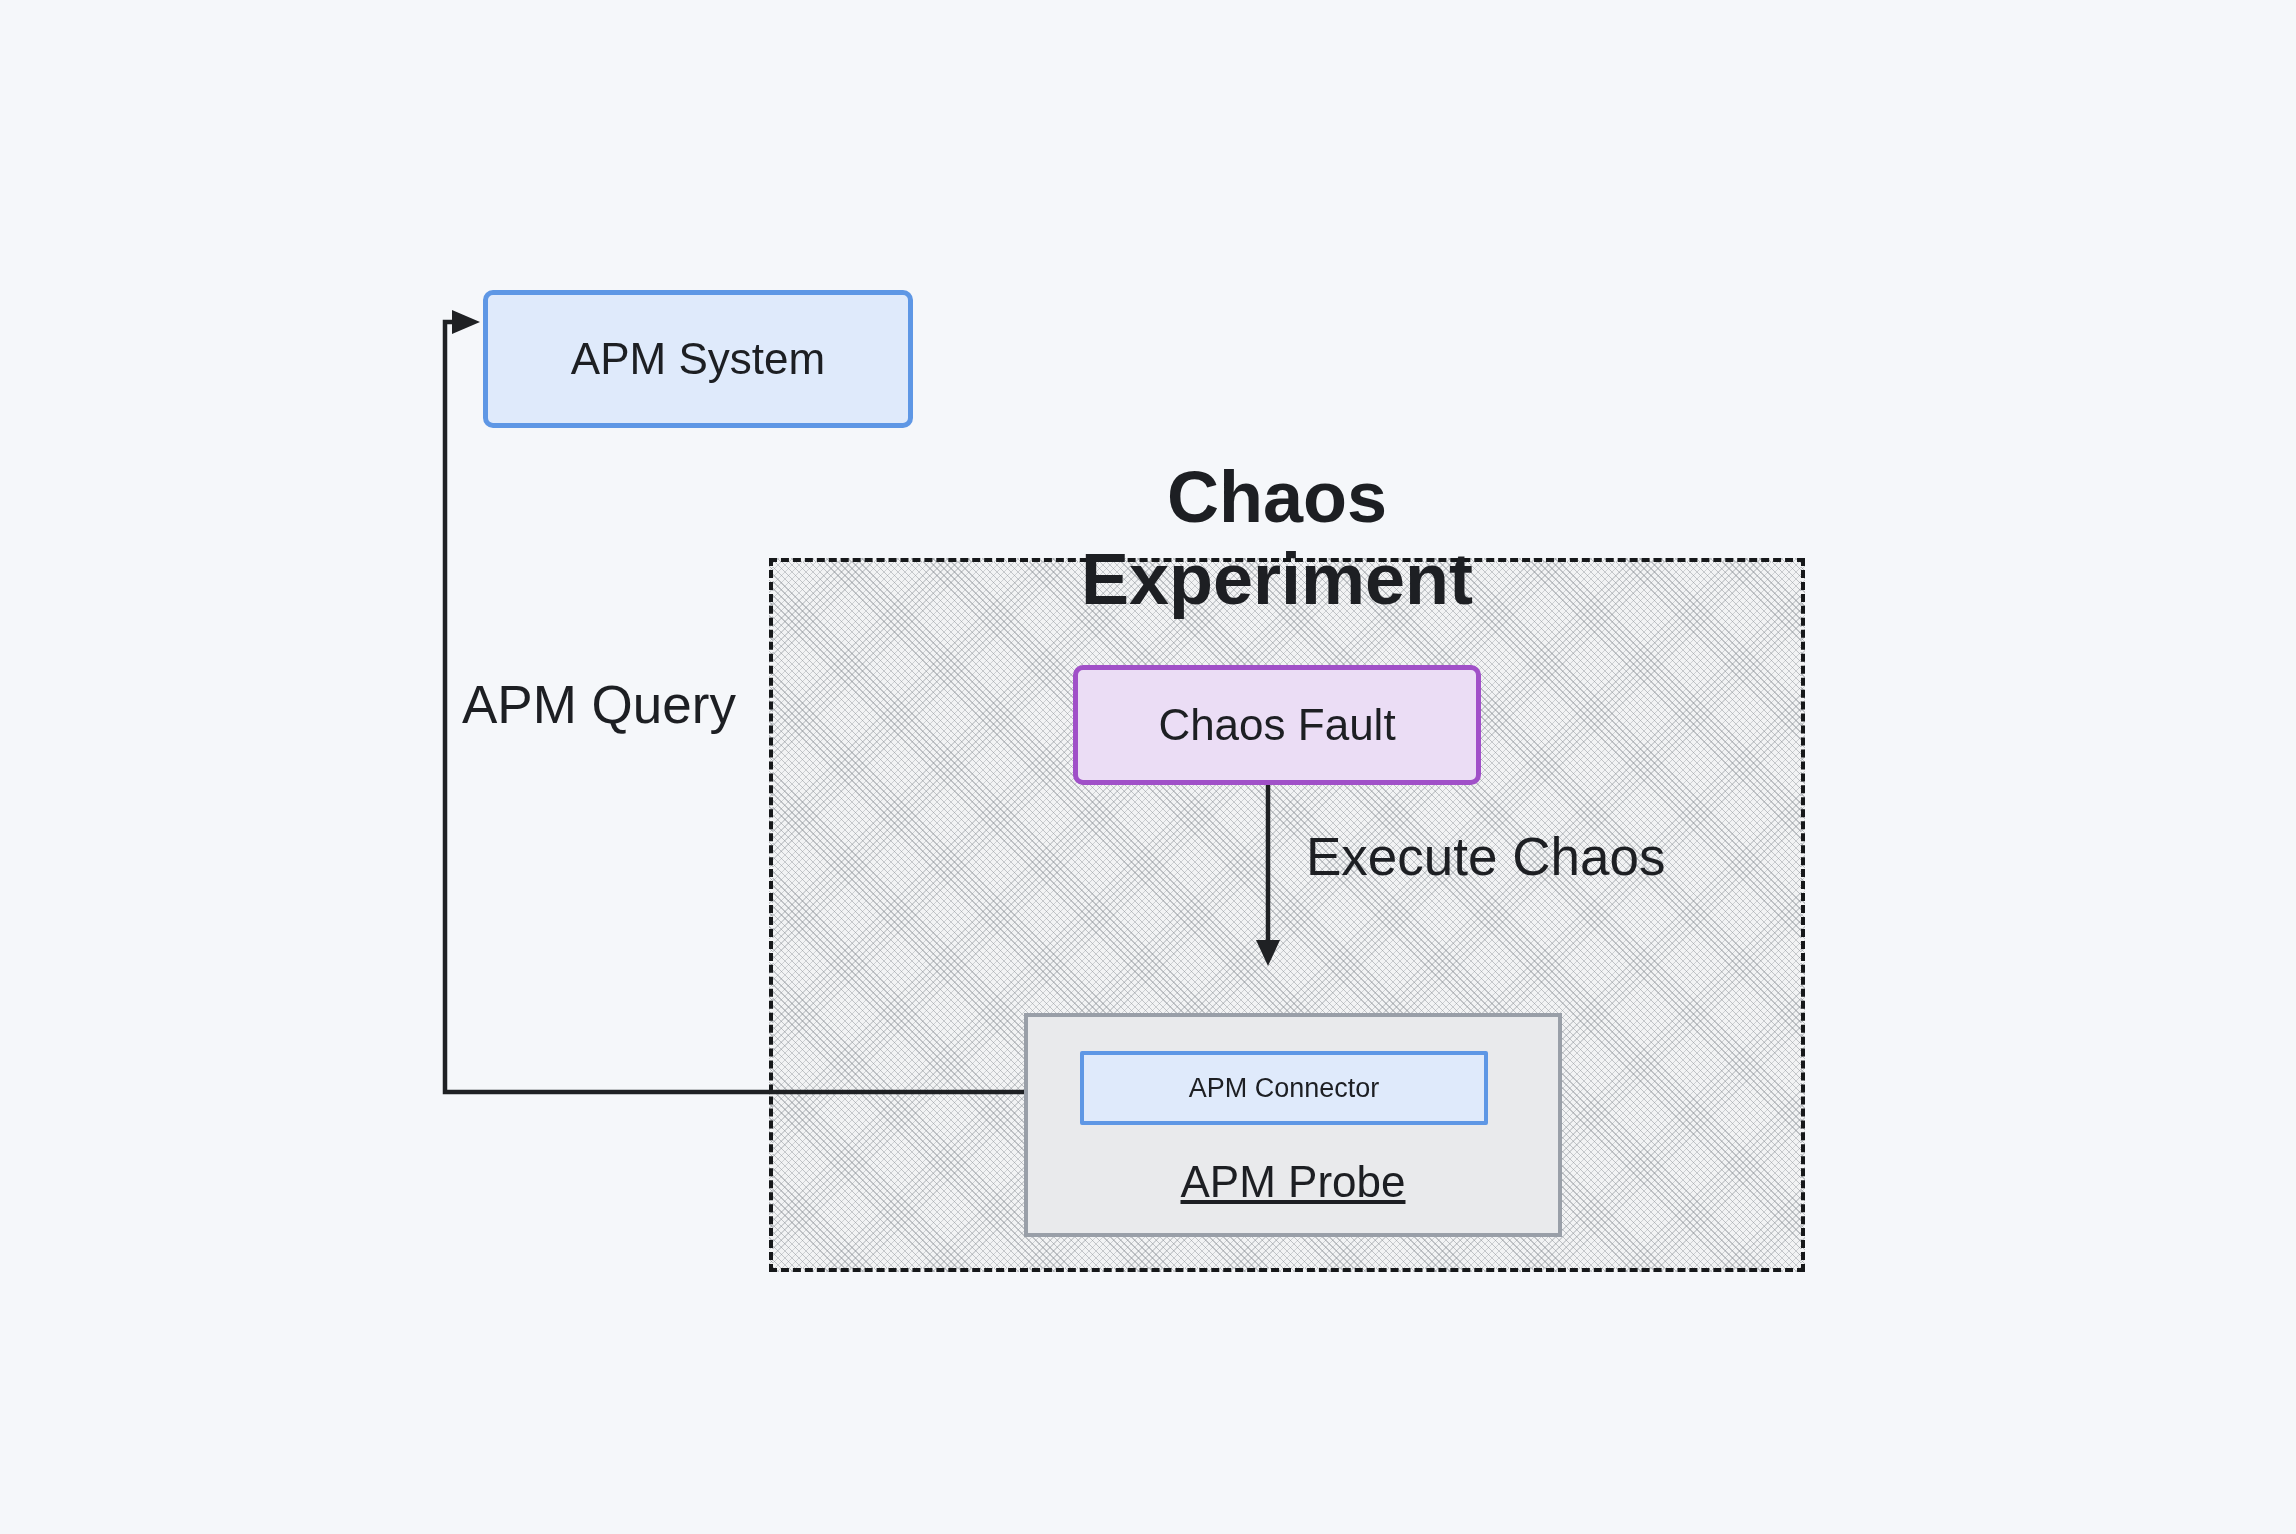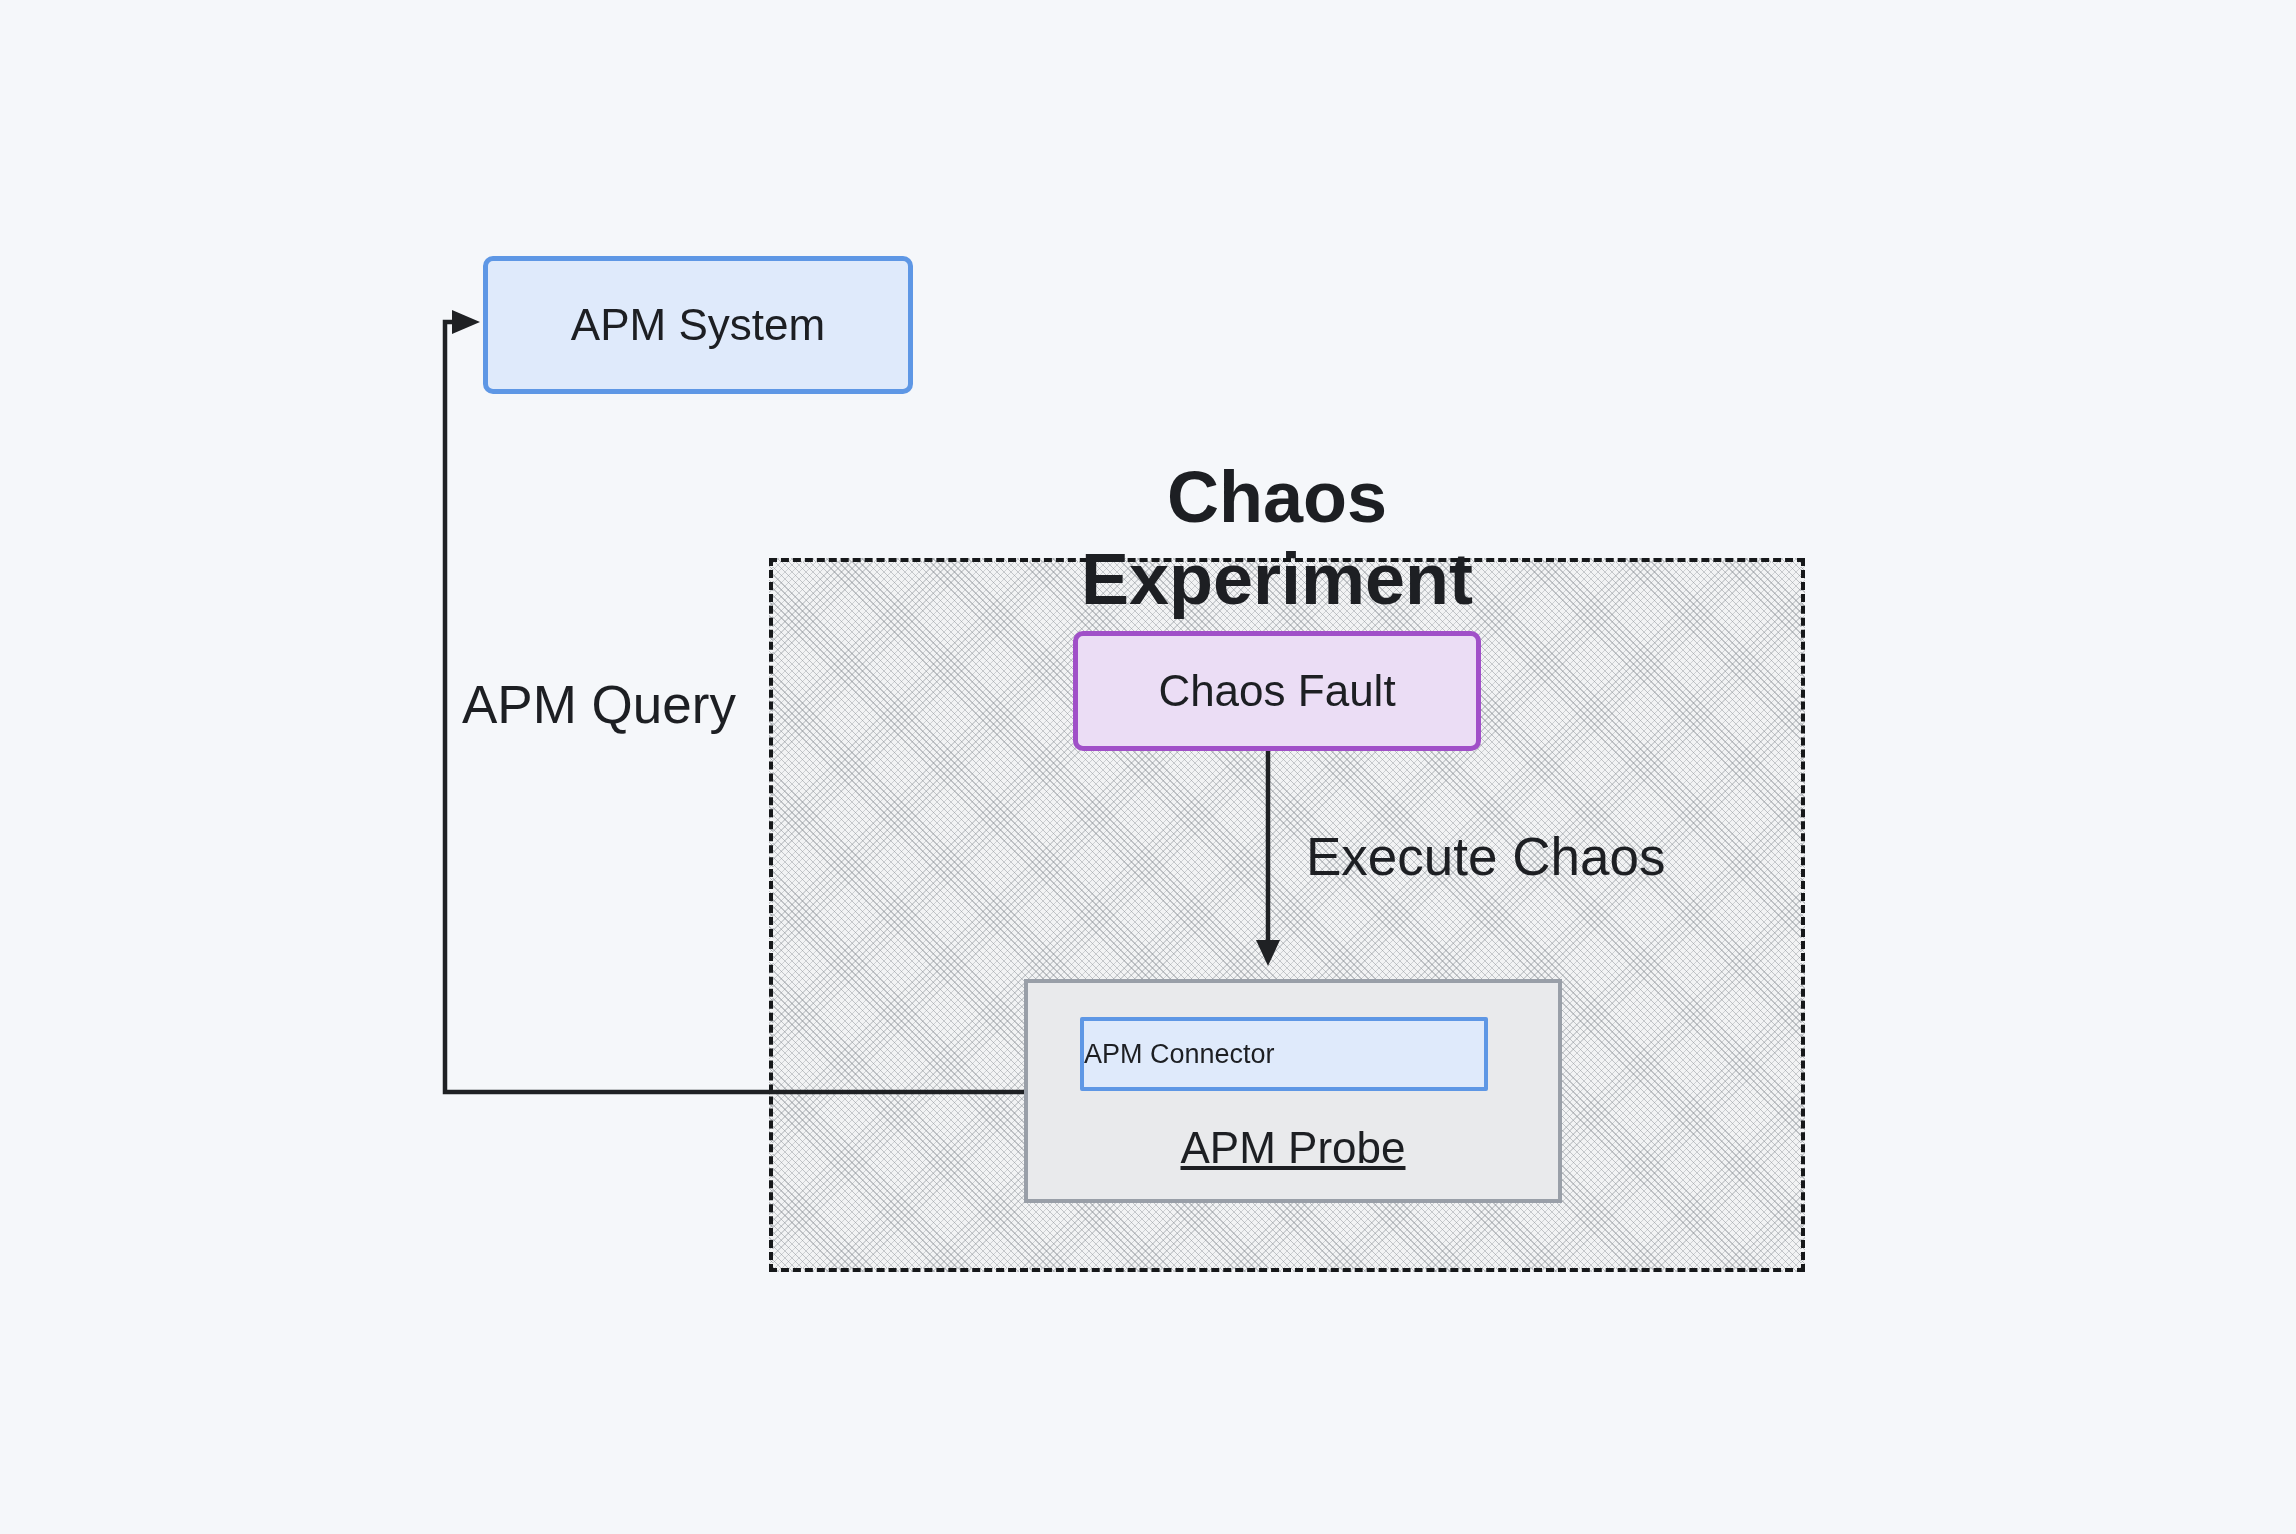--- a/index.html
+++ b/index.html
@@ -54,20 +54,21 @@
   .edges-svg .edge { stroke: var(--line); stroke-width: 4.5; fill: none; }
   .edges-svg .head { fill: var(--line); stroke: none; }
 
   .node {
     position: absolute;
     display: flex;
     align-items: center;
     justify-content: center;
     z-index: 3;
     text-align: center;
+    margin-top: 34px;
   }
   .node-apm-system {
     left: 483px; top: 256px; width: 430px; height: 138px;
     background: var(--blue-fill);
     border: 5px solid var(--blue-border);
     border-radius: 10px;
     font-size: 44px; font-weight: 500;
   }
   .node-chaos-fault {
     left: 1073px; top: 631px; width: 408px; height: 120px;
@@ -81,21 +82,21 @@
     background: var(--gray-fill);
     border: 4px solid var(--gray-border);
     display: block;
   }
   .node-apm-connector {
     position: absolute;
     left: 52px; top: 34px; width: 408px; height: 74px;
     background: var(--blue-fill);
     border: 4px solid var(--blue-border);
     border-radius: 2px;
-    display: flex; align-items: center; 
+    display: flex; align-items: center; justify-content: center;
     font-size: 27px; font-weight: 500;
   }
   .apm-probe-label {
     position: absolute;
     left: 0; right: 0; top: 140px;
     text-align: center;
     font-size: 44px; font-weight: 500; text-decoration: underline;
   }
   .diagram-title {
     position: absolute;

